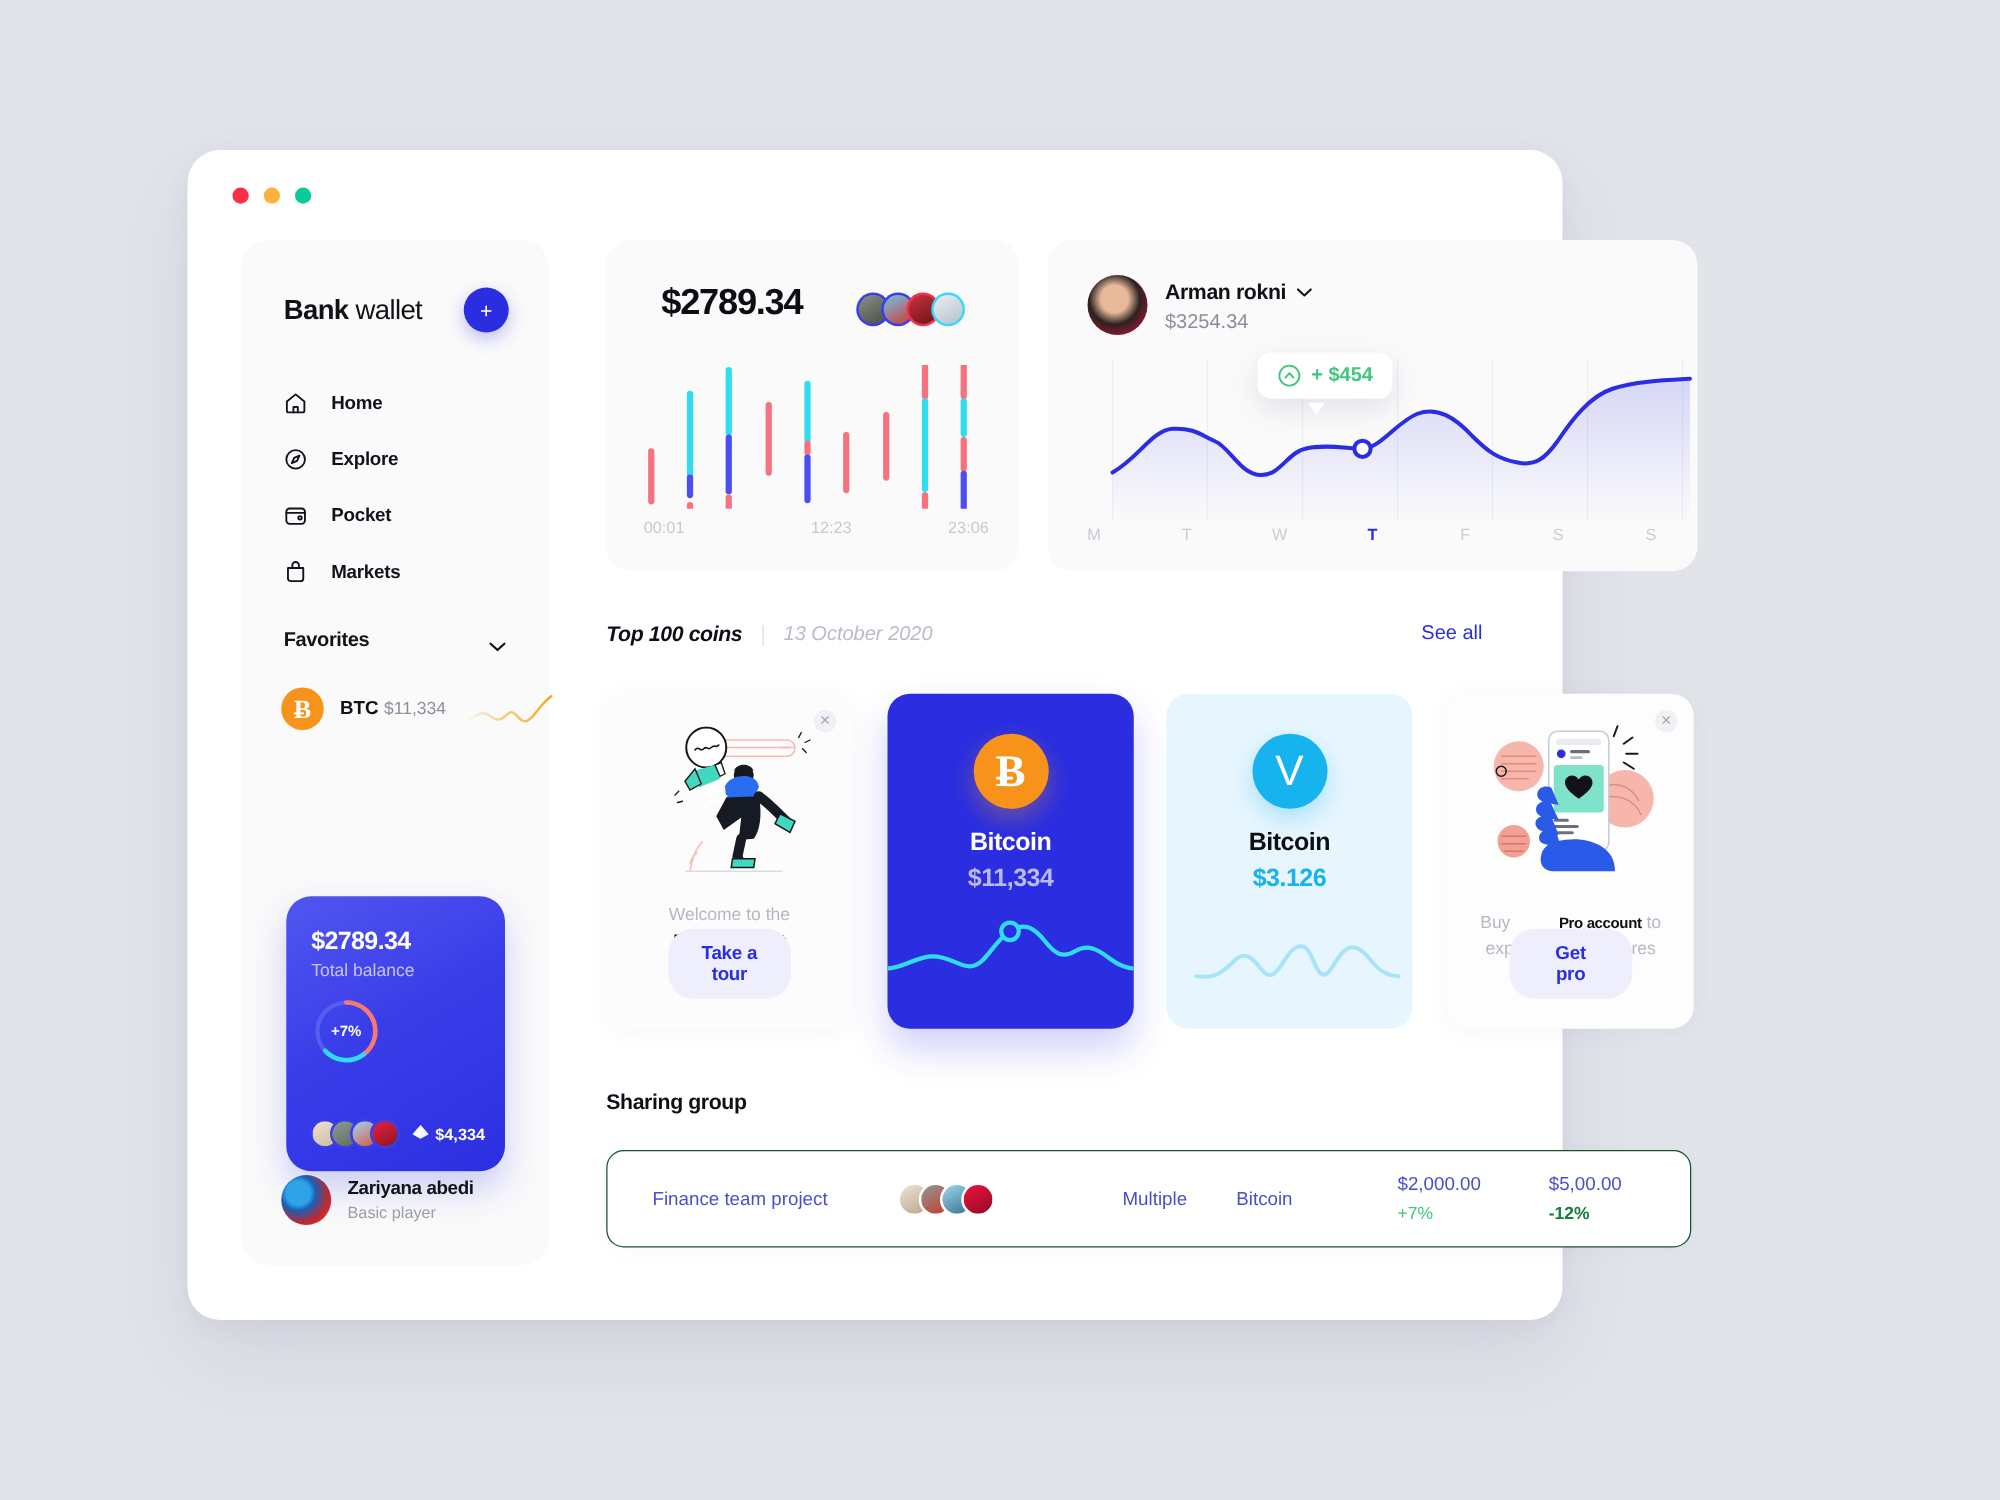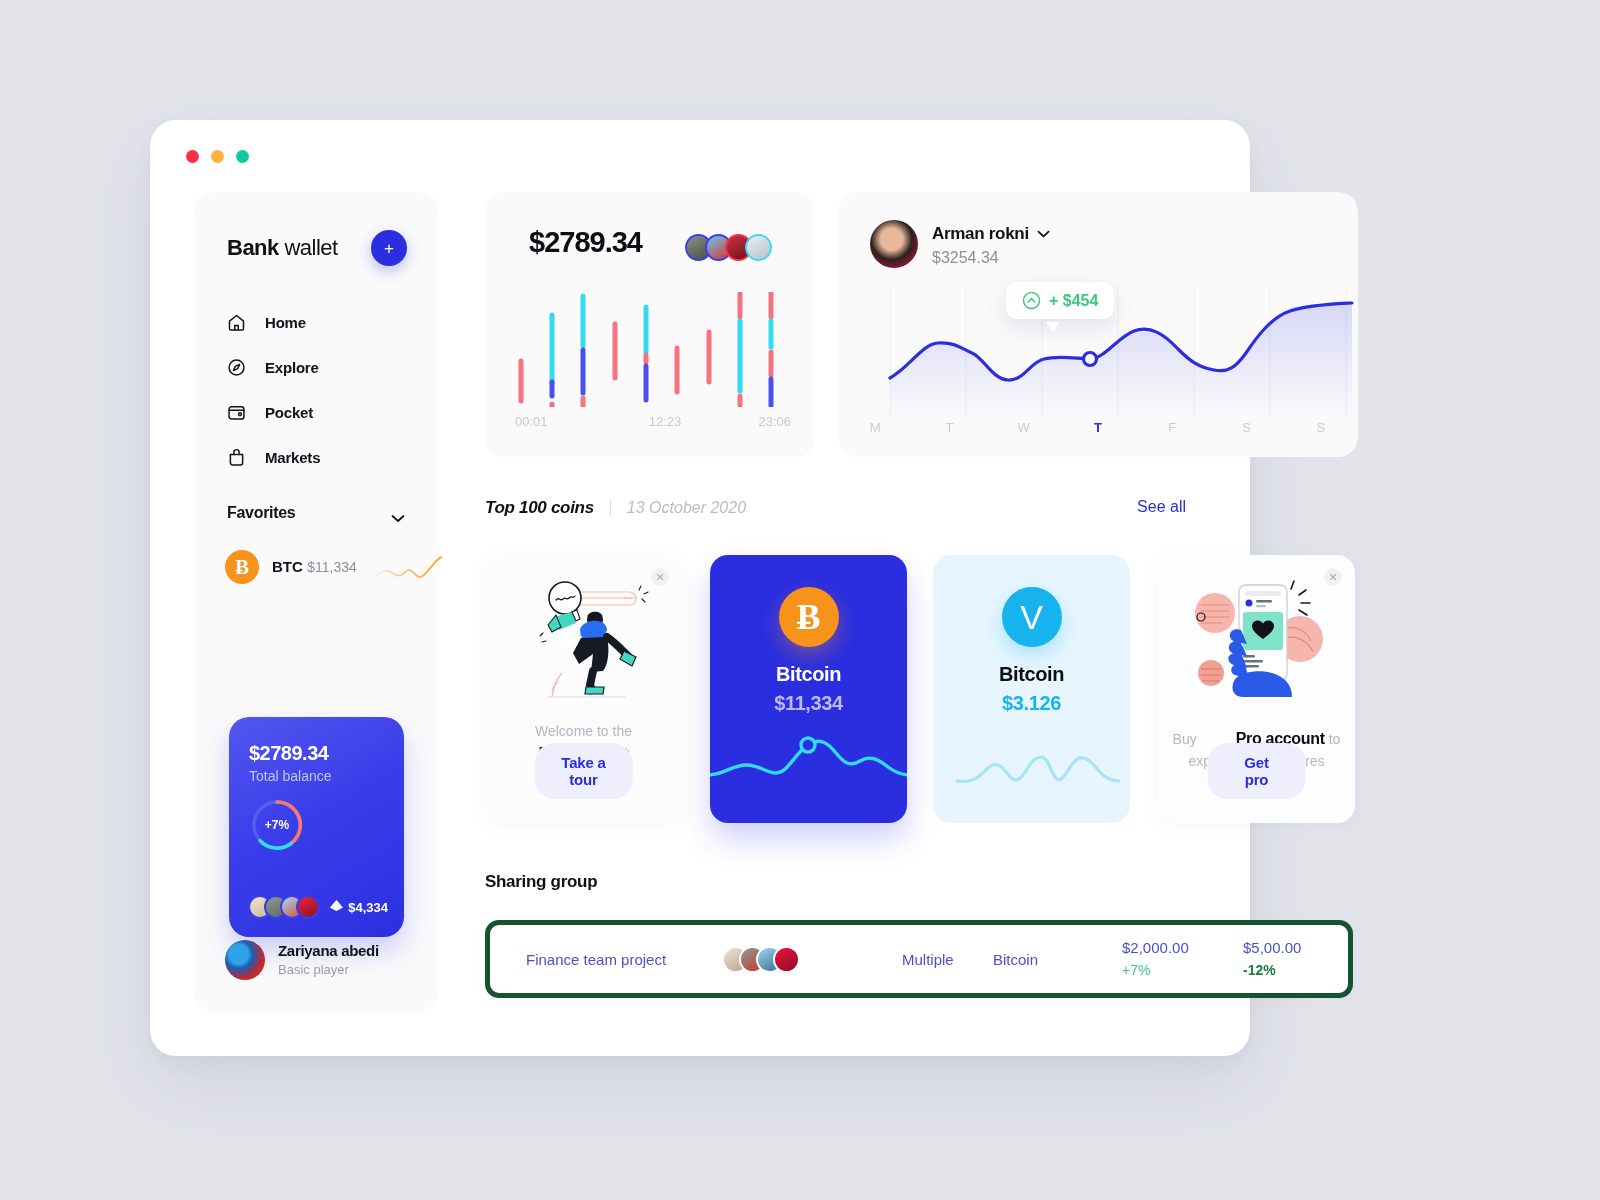--- a/index.html
+++ b/index.html
@@ -184,28 +184,28 @@
   .lsym { color: #fff; font-size: 34px; font-weight: 400; line-height: 1; font-family: "Liberation Sans", sans-serif; }
   .coin-name { position: absolute; left: 0; right: 0; top: 108px; text-align: center; font-size: 20px; font-weight: 700; letter-spacing: -0.4px; }
   .coin-price { position: absolute; left: 0; right: 0; top: 137px; text-align: center; font-size: 20px; font-weight: 700; letter-spacing: -0.4px; }
   .c2 .coin-name { color: #ffffff; }
   .c2 .coin-price { color: #b9bbf5; }
   .c3 .coin-name { color: #0d0f14; }
   .c3 .coin-price { color: #17b3ef; text-align: center; }
   .cwave { position: absolute; left: 0; bottom: 0; width: 197px; height: 110px; }
 
   .pro-txt { position: absolute; left: 10px; right: 10px; top: 172px; text-align: center; font-size: 14px; color: #b5b8c3; line-height: 1.5; }
-  .pro-txt b { color: #0d0f14; font-weight: 700; font-size: 16px; letter-spacing: -0.3px; margin-left: 35px; }
+  .pro-txt b { color: #0d0f14; font-weight: 700; font-size: 12px; letter-spacing: -0.3px; margin-left: 35px; }
 
   
   .sg-title { position: absolute; left: 335px; top: 752px; font-size: 17px; font-weight: 700; color: #0e1016; letter-spacing: -0.3px; }
   .sg-card {
     position: absolute; left: 335px; top: 800px;
     width: 868px; height: 78px;
-    background: #fff; border: 5px solid #14532d; border-radius: 14px;
+    background: #fff; border: 1px solid #14532d; border-radius: 14px;
     box-shadow: 0 2px 14px rgba(80,90,130,0.04);
     display: flex; align-items: center;
   }
   .sg-name { position: absolute; left: 36px; font-size: 15px; color: #4b4fcf; font-weight: 400; }
   .sg-avs { position: absolute; left: 232px; display: flex; }
   .sg-avs .av { width: 27px; height: 27px; border-radius: 50%; margin-left: -10px; border: 2px solid #fff; }
   .sg-avs .av:first-child { margin-left: 0; }
   .sg-multiple { position: absolute; left: 368px; font-size: 15px; color: #4b4fcf; margin-left: 44px; }
   .sg-coin { position: absolute; left: 503px; font-size: 15px; color: #4b4fcf; }
   .sg-c1 { position: absolute; left: 632px; text-align: left; }

